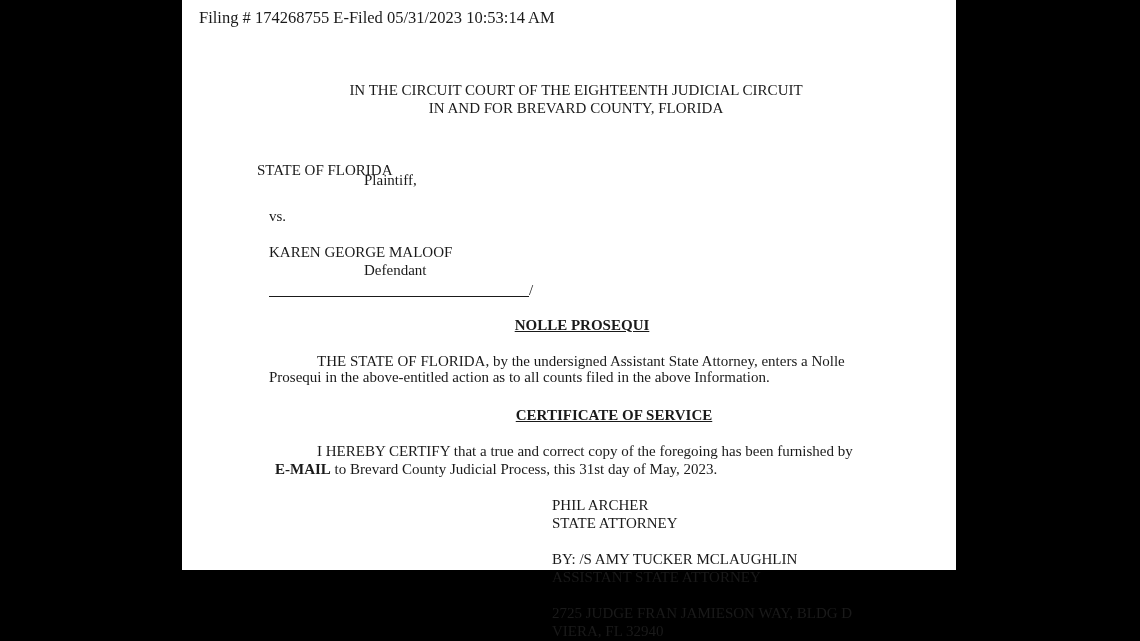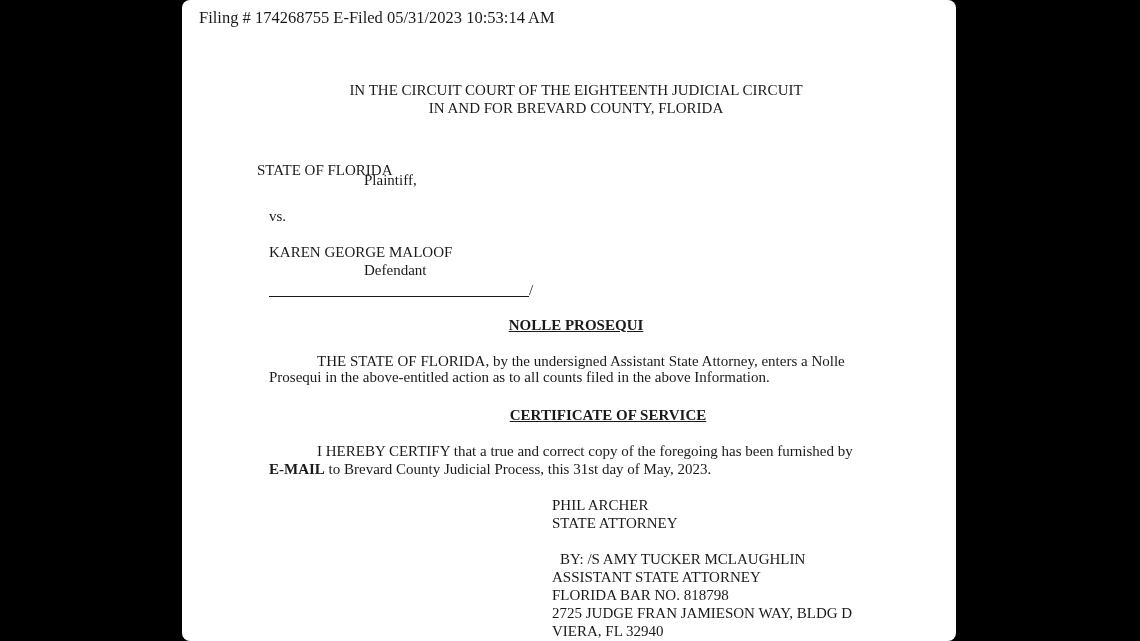--- a/index.html
+++ b/index.html
@@ -4,28 +4,27 @@
 <style>
   html, body { margin: 0; padding: 0; }
   body {
     width: 1140px; height: 641px; overflow: hidden;
     background: #000000;
     position: relative;
     font-family: "Liberation Serif", "DejaVu Serif", serif;
     color: #1a1a1a;
   }
   .page {
-    position: absolute; left: 182px; top: 0; width: 774px; height: 641px;
+    position: absolute; left: 182px; top: 0; width: 774px; height: 570px;
     background: #ffffff;
-    border-radius: 8px;
   }
   .t { position: absolute; white-space: nowrap; font-size: 15px; line-height: 18px; }
   .filing { left: 17px; top: 9px; font-size: 16.5px; }
   .court { left: 0; width: 788px; text-align: center; }
-  .bold { font-weight: bold; }
+  .bold { font-weight: bold; padding-left: 6px; }
   .u { text-decoration: underline; }
   .rule { position: absolute; left: 87px; top: 296px; width: 260px; height: 1px; background: #1a1a1a; }
   .slash { left: 347px; top: 281px; }
 </style>
 </head>
 <body>
 
 <div class="page">
   <div class="t filing">Filing # 174268755 E-Filed 05/31/2023 10:53:14 AM</div>
 
@@ -47,18 +46,17 @@
   <div class="t" style="left:87px; top:368px;">Prosequi in the above-entitled action as to all counts filed in the above Information.</div>
 
   <div class="t court bold u" style="top:406px;margin-left:32px;">CERTIFICATE OF SERVICE</div>
   <div class="t" style="left:135px; top:442px;">I HEREBY CERTIFY that a true and correct copy of the foregoing has been furnished by</div>
   <div class="t" style="left:87px; top:460px;">
     <span class="bold">E-MAIL</span><span> to Brevard County Judicial Process, this 31st day of May, 2023.</span>
   </div>
 
   <div class="t" style="left:370px; top:496px;">PHIL ARCHER</div>
   <div class="t" style="left:370px; top:514px;">STATE ATTORNEY</div>
-  <div class="t" style="left:370px; top:550px;margin-left:8px;">BY: /S AMY TUCKER MCLAUGHLIN</div>
+  <div class="t" style="left:370px; top:550px;">BY: /S AMY TUCKER MCLAUGHLIN</div>
   <div class="t" style="left:370px; top:568px;">ASSISTANT STATE ATTORNEY</div>
-  <div class="t" style="left:370px; top:586px;">FLORIDA BAR NO. 818798</div>
   <div class="t" style="left:370px; top:604px;">2725 JUDGE FRAN JAMIESON WAY, BLDG D</div>
   <div class="t" style="left:370px; top:622px;">VIERA, FL  32940</div>
 </div>
 
 </body></html>

